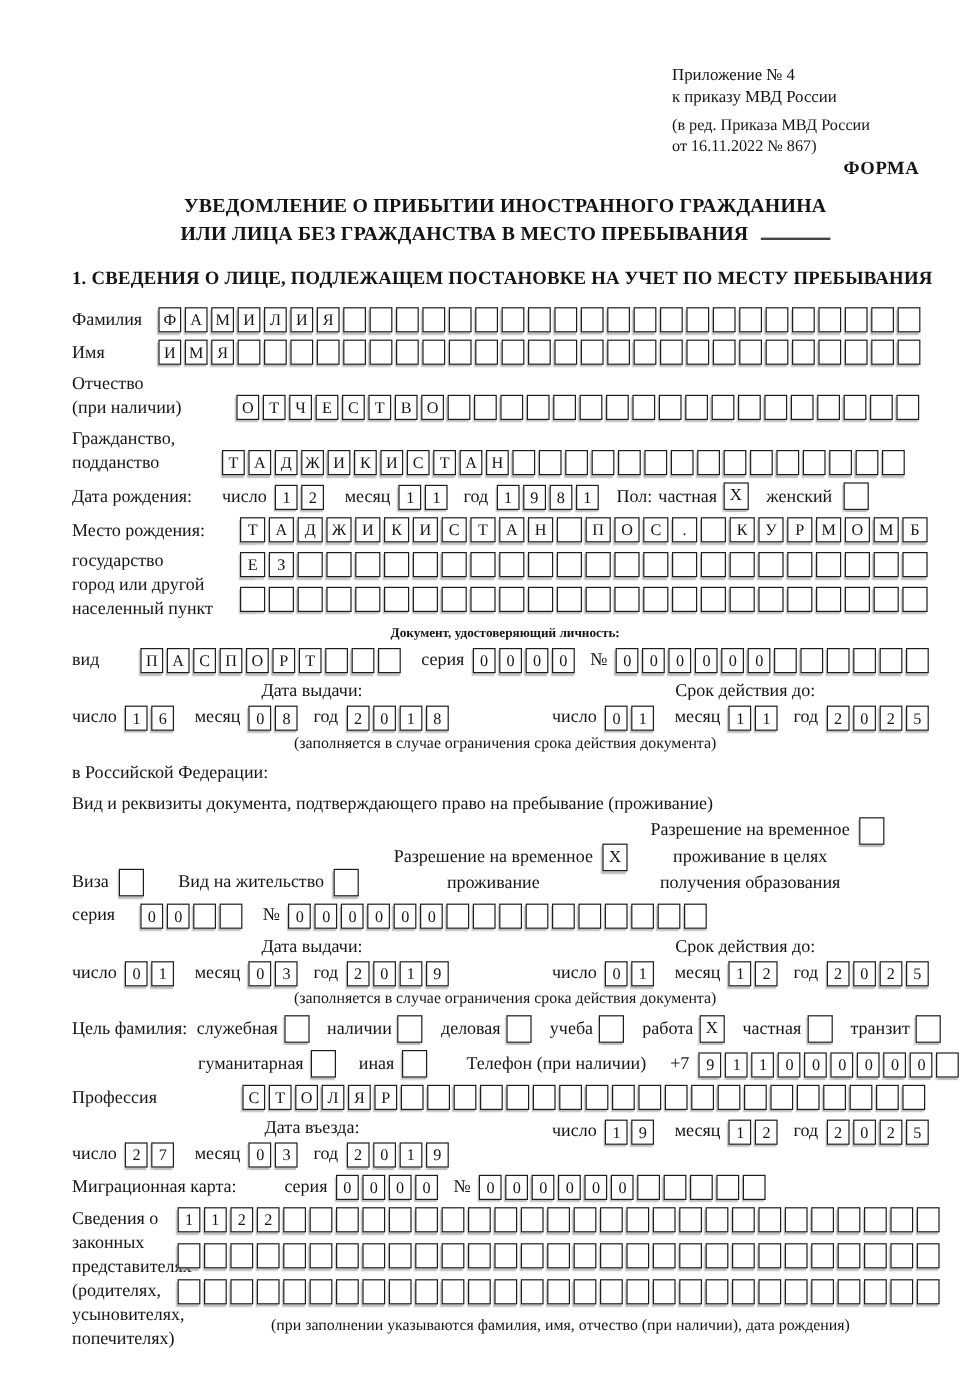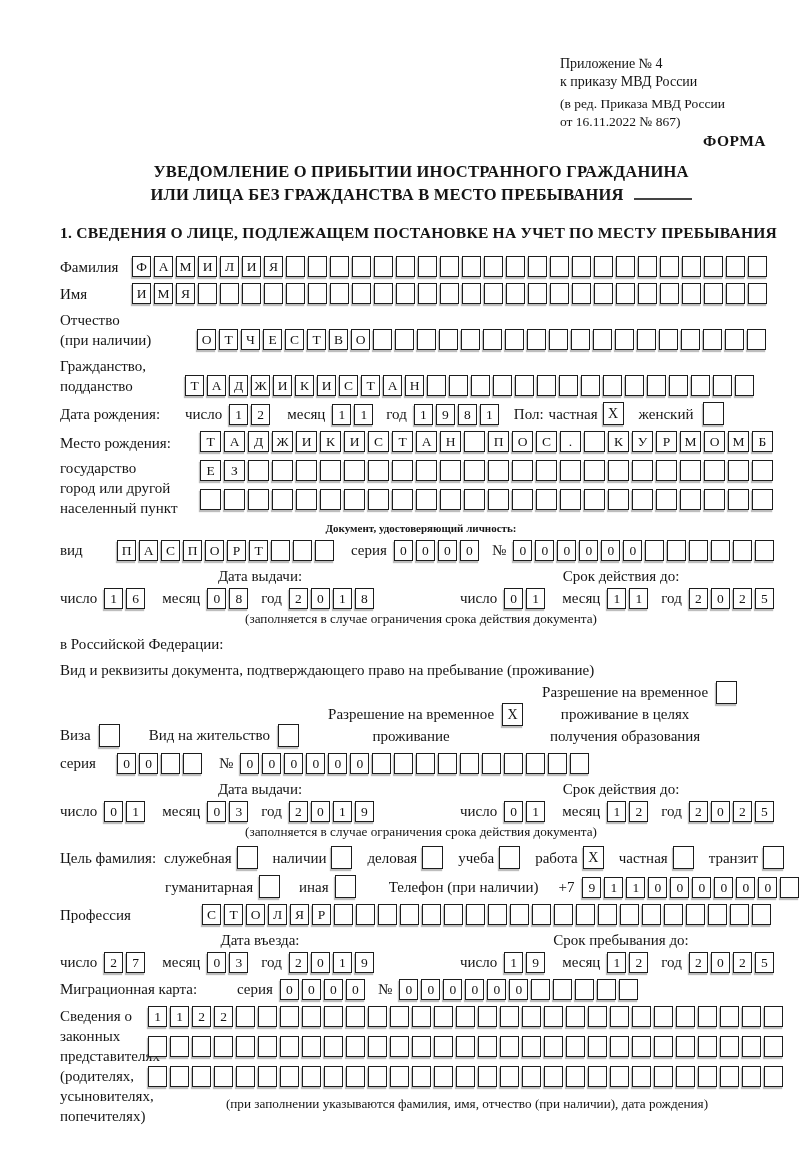--- a/index.html
+++ b/index.html
@@ -654,21 +654,20 @@
         <span class="dw">год</span>
         <span class="cells">
             <span class="cell">2</span>
             <span class="cell">0</span>
             <span class="cell">1</span>
             <span class="cell">9</span>
           </span>
       </div>
     </div>
     <div class="dgr">
-      <div class="dtitle">Срок пребывания до:</div>
       <div class="drow">
         <span class="dw">число</span>
         <span class="cells mr14">
             <span class="cell">1</span>
             <span class="cell">9</span>
           </span>
         <span class="dw">месяц</span>
         <span class="cells mr10">
             <span class="cell">1</span>
             <span class="cell">2</span>

